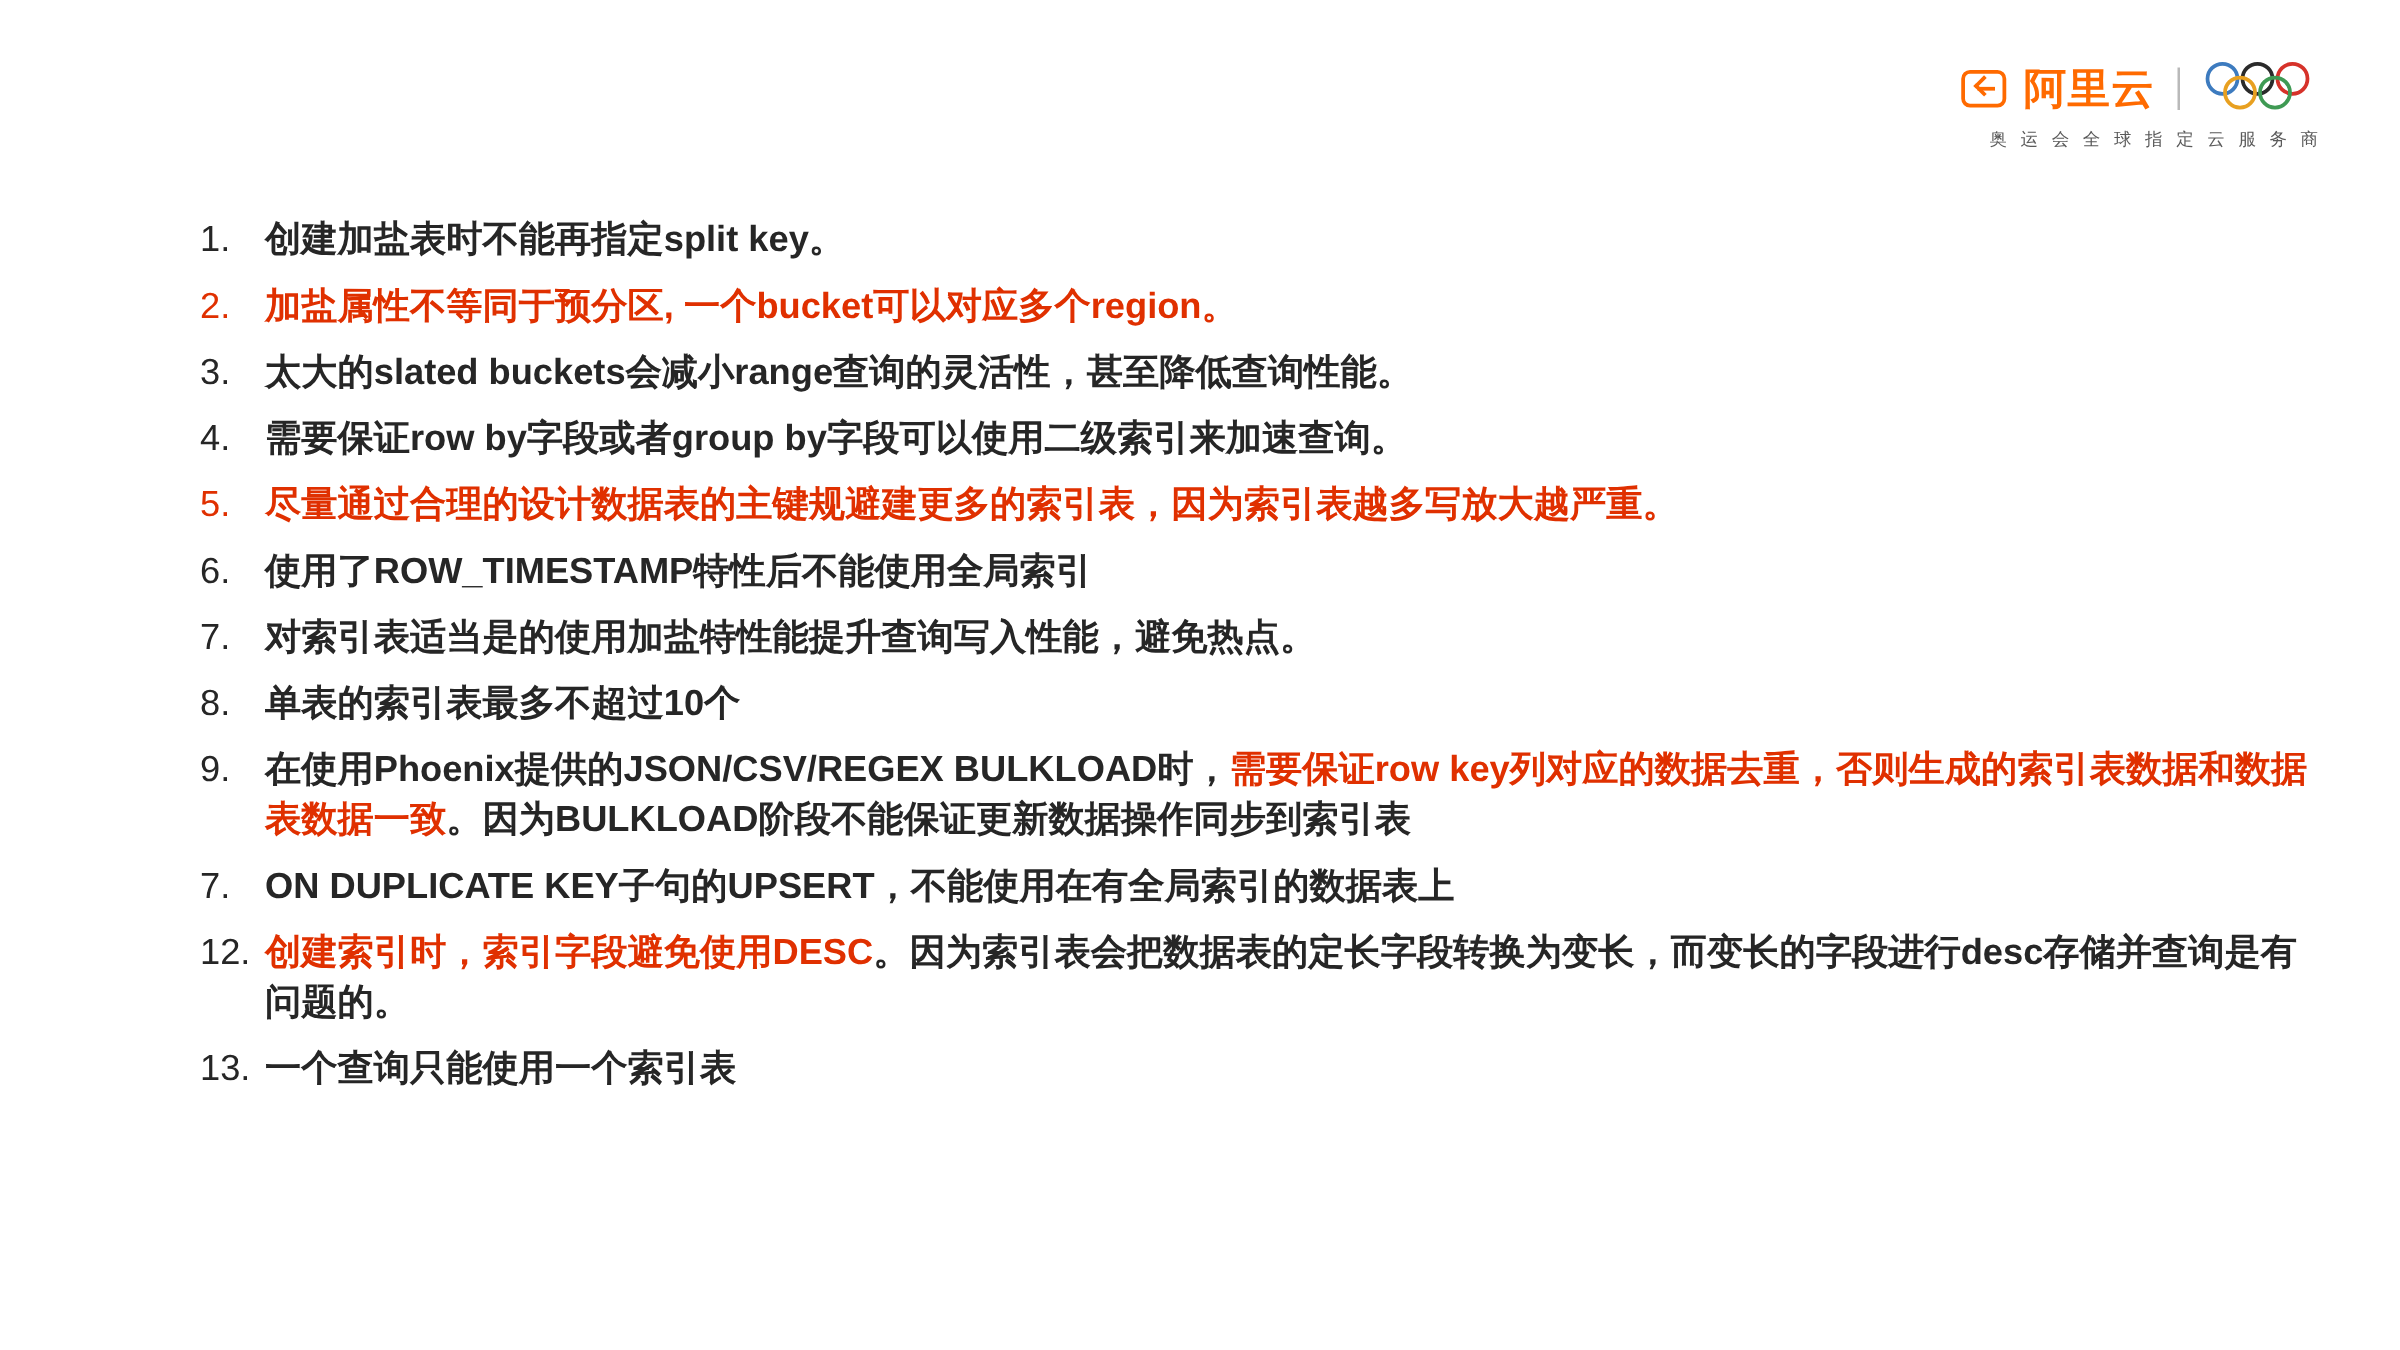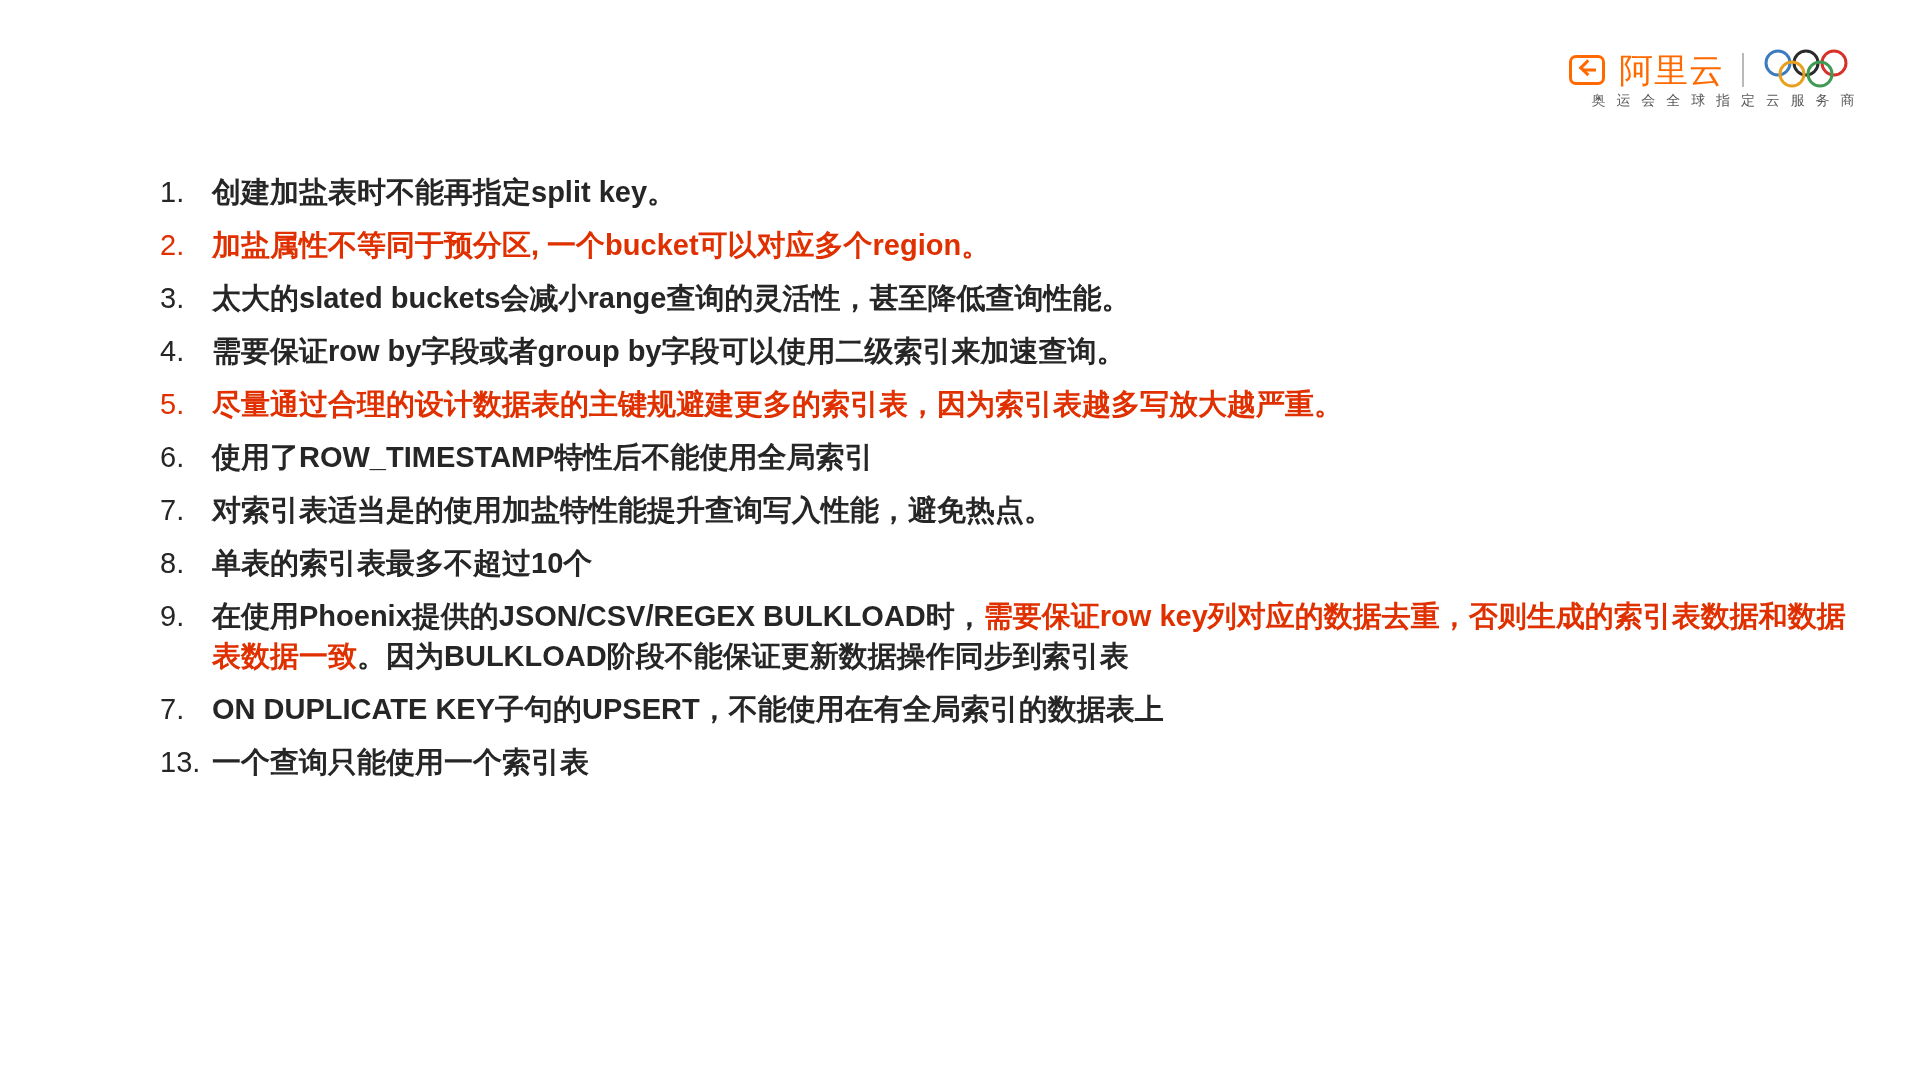--- a/index.html
+++ b/index.html
@@ -57,35 +57,36 @@
     position: absolute;
     right: 6px;
     top: 50%;
     transform: translateY(-50%);
     width: 14px;
     height: 3px;
     background: #ff6a00;
   }
   .logo-text {
     font-size: 34px;
-    font-weight: normal;
+    font-weight: bold;
     color: #ff6a00;
     letter-spacing: 1px;
     line-height: 1;
   }
   .brand-divider {
     width: 2px;
     height: 34px;
     background: #b9b9b9;
     margin: 0 4px;
   }
   .rings {
     display: block;
   }
   .brand-tagline {
+    margin-top: 10px;
     font-size: 14px;
     color: #5a5a5a;
     letter-spacing: 3.5px;
     white-space: nowrap;
   }
 
   
   .content {
     position: absolute;
     left: 160px;
@@ -182,17 +183,21 @@
       </li>
       <li>
         <span class="num">9.</span>
         <span class="txt"><span>在使用Phoenix提供的JSON/CSV/REGEX BULKLOAD时，</span><span class="red-span">需要保证row key列对应的数据去重，否则生成的索引表数据和数据表数据一致</span><span>。因为BULKLOAD阶段不能保证更新数据操作同步到索引表</span></span>
       </li>
       <li>
         <span class="num">7.</span>
         <span class="txt"><span>ON DUPLICATE KEY子句的UPSERT，不能使用在有全局索引的数据表上</span></span>
       </li>
       <li>
+        <span class="num">12.</span>
+        <span class="txt"><span class="red-span">创建索引时，索引字段避免使用DESC</span><span>。因为索引表会把数据表的定长字段转换为变长，而变长的字段进行desc存储并查询是有问题的。</span></span>
+      </li>
+      <li>
         <span class="num">13.</span>
         <span class="txt"><span>一个查询只能使用一个索引表</span></span>
       </li>
     </ol>
 </div>
 
 </body></html>

